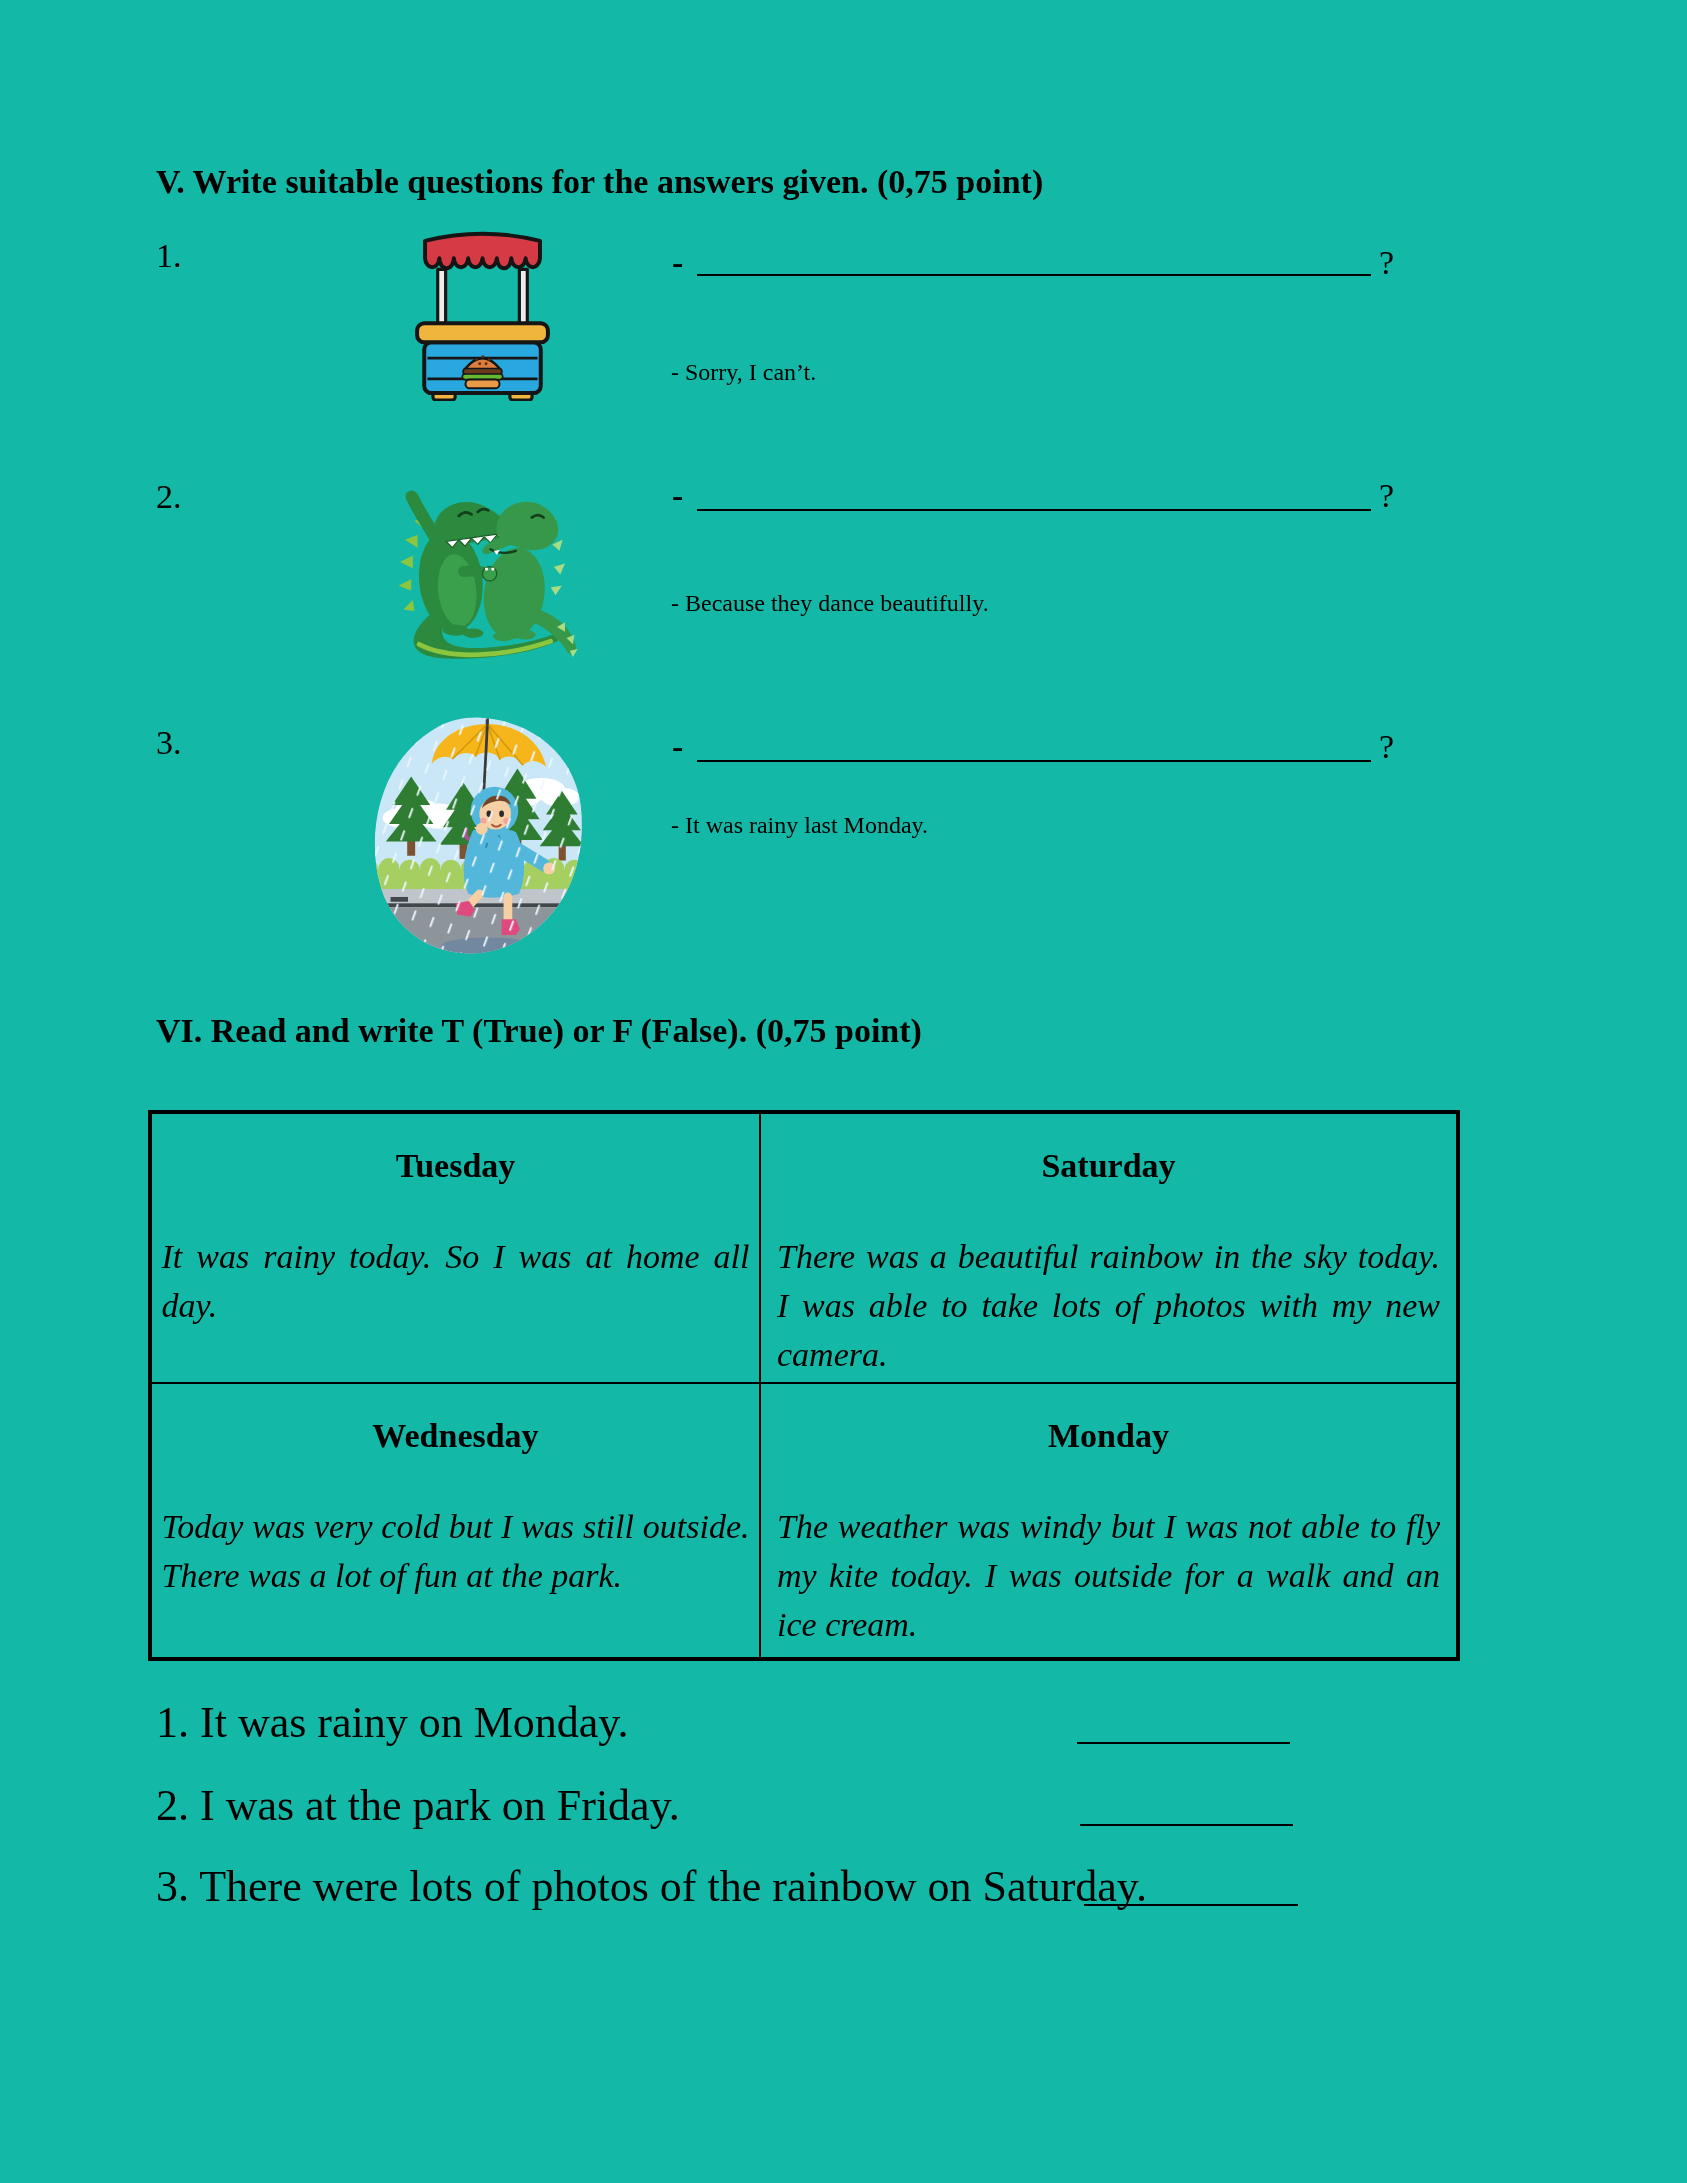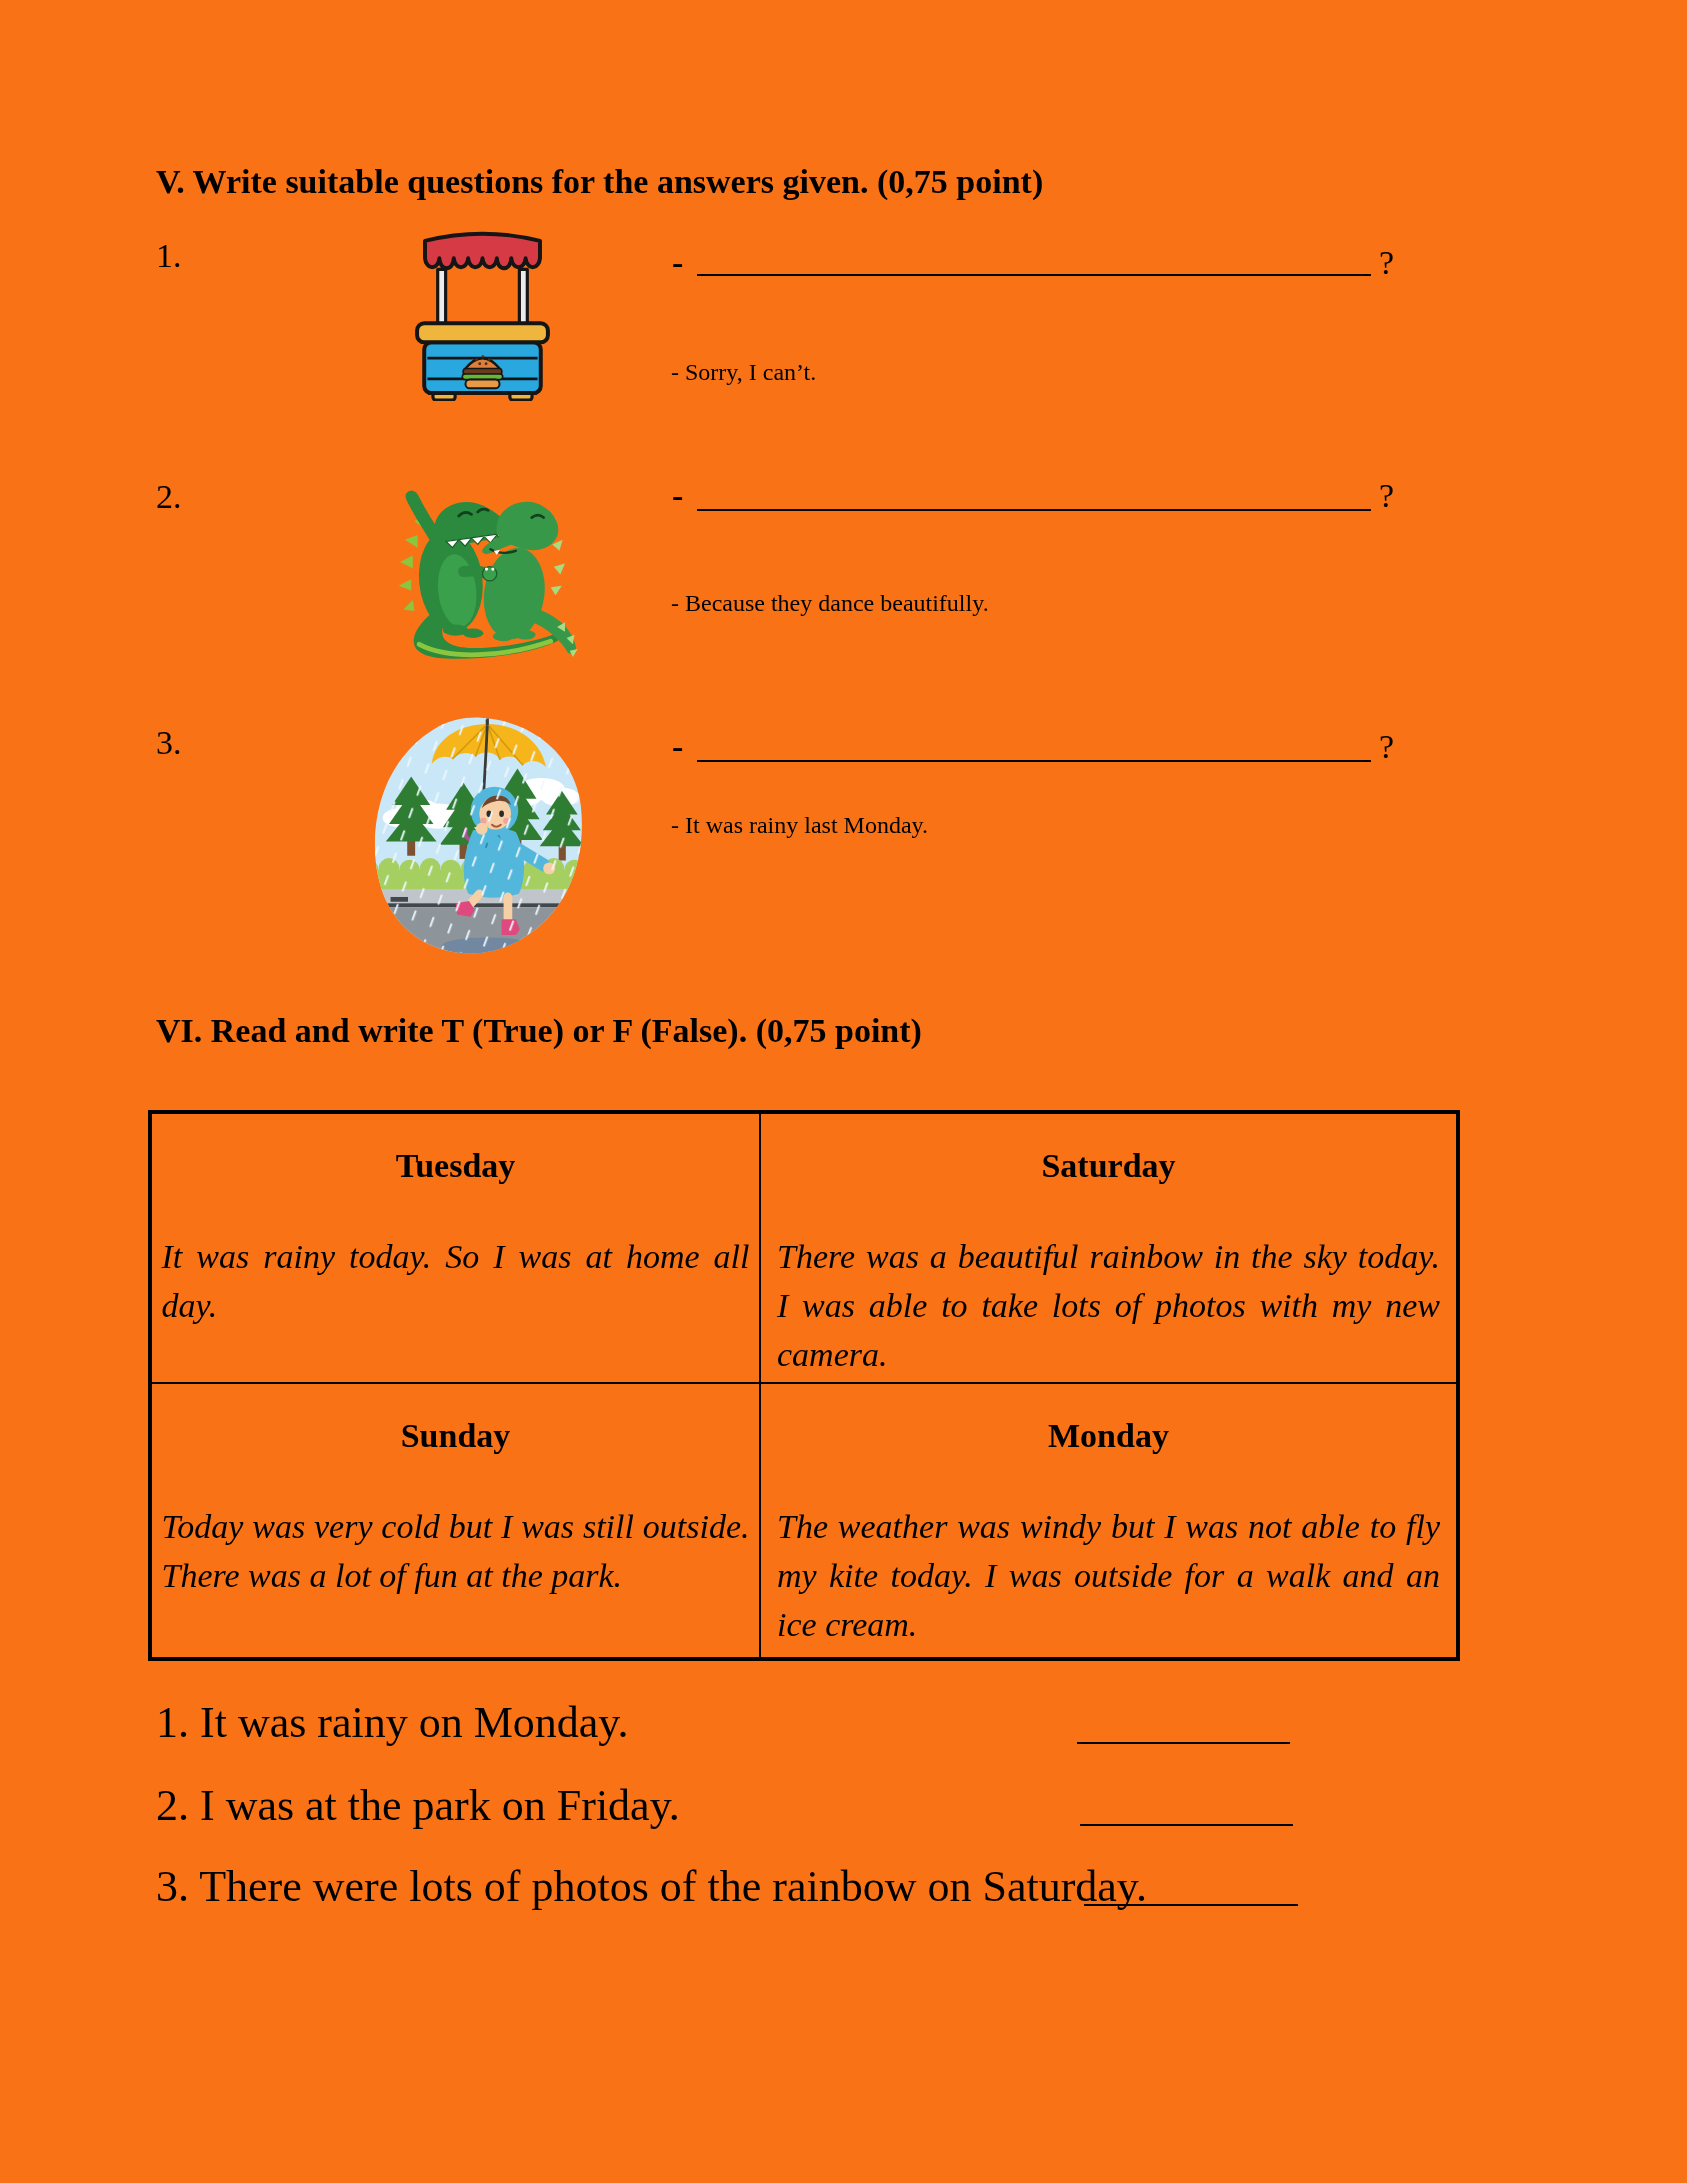--- a/index.html
+++ b/index.html
@@ -1,17 +1,17 @@
 <!DOCTYPE html>
 <html style="font-size:12.7px"><head>
 <meta charset="utf-8">
 <style>
   html,body{margin:0;padding:0;background:#ffffff;}
   .page{
-    position:relative;width:1687px;height:2183px;background:#f97316;
+    position:relative;width:1687px;height:2183px;background:#14b8a6;
     font-family:"Liberation Serif","DejaVu Serif",serif;color:#000;overflow:hidden;
   }
   .sec-title{position:absolute;left:156px;font-size:34px;font-weight:bold;line-height:46px;white-space:nowrap;}
   .item-number{position:absolute;left:156px;font-size:34px;line-height:40px;}
   .illus{position:absolute;}
   .illus svg{display:block;width:100%;height:100%;}
   .qdash{position:absolute;left:672px;font-size:34px;font-weight:bold;line-height:40px;}
   .qline{position:absolute;left:697px;width:674px;height:2.4px;background:#000;}
   .qmark{position:absolute;left:1379px;font-size:34px;line-height:40px;}
   .answer{position:absolute;left:671px;font-size:24px;line-height:41px;white-space:nowrap;}
@@ -242,21 +242,21 @@
   <div class="vi-table">
     <div class="cell narrow br bb">
       <div class="day">Tuesday</div>
       <div class="cell-text">It was rainy today. So I was at home all day.</div>
     </div>
     <div class="cell bb">
       <div class="day">Saturday</div>
       <div class="cell-text">There was a beautiful rainbow in the sky today. I was able to take lots of photos with my new camera.</div>
     </div>
     <div class="cell narrow br">
-      <div class="day">Sunday</div>
+      <div class="day">Wednesday</div>
       <div class="cell-text">Today was very cold but I was still outside. There was a lot of fun at the park.</div>
     </div>
     <div class="cell">
       <div class="day">Monday</div>
       <div class="cell-text">The weather was windy but I was not able to fly my kite today. I was outside for a walk and an ice cream.</div>
     </div>
   </div>
 
   <div class="statement" style="top:1701px;">1. It was rainy on Monday.</div>
   <div class="st-blank" style="left:1077px;top:1742px;width:213px;"></div>

